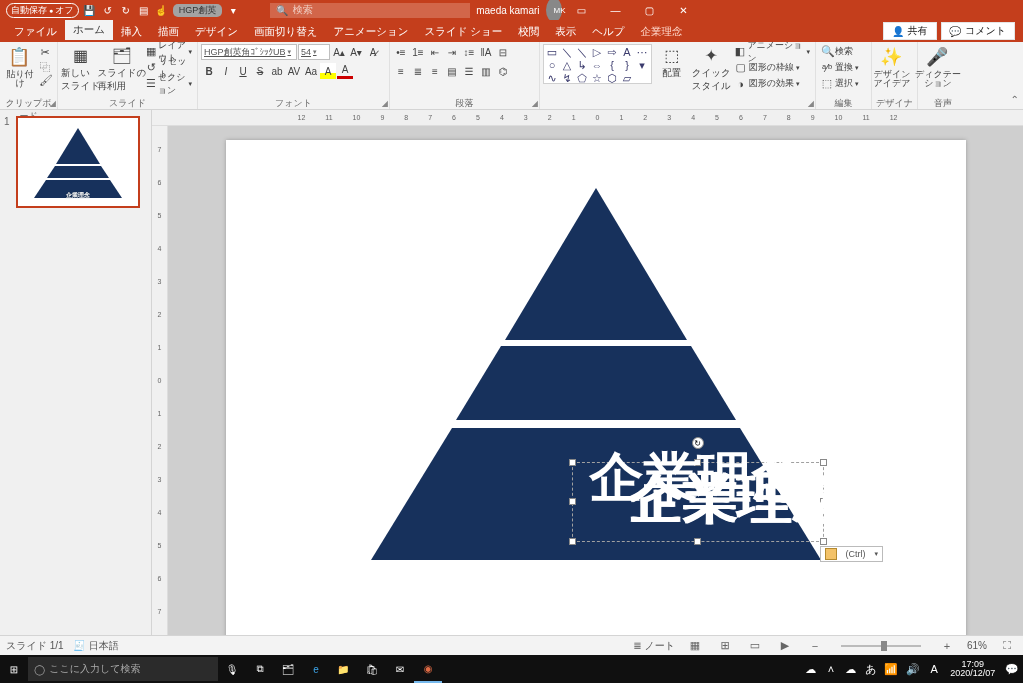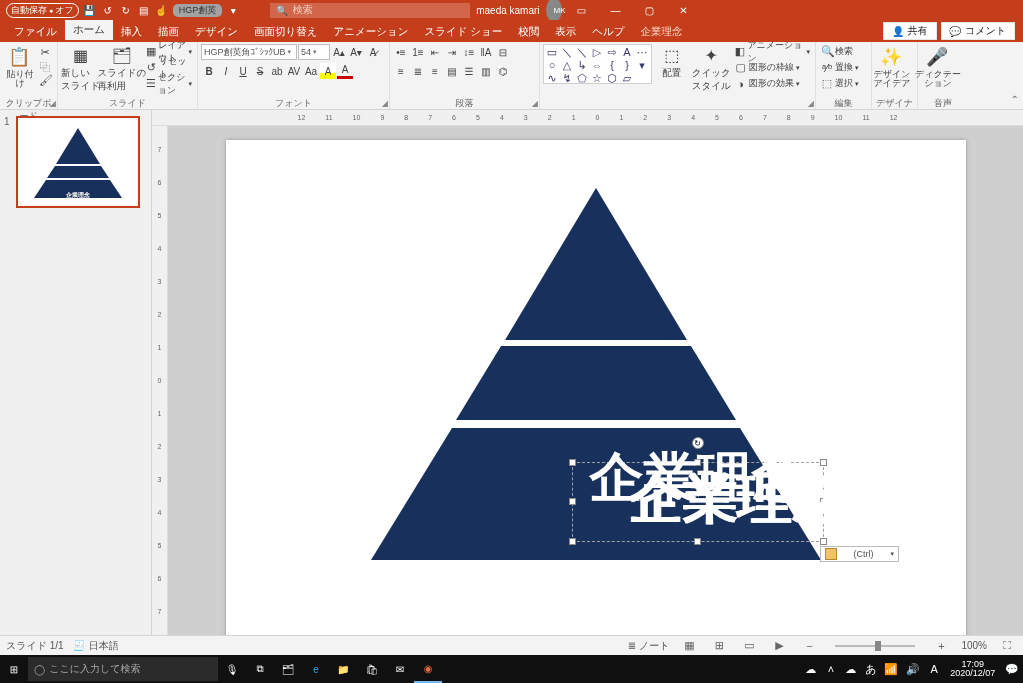--- a/index.html
+++ b/index.html
@@ -32,21 +32,21 @@
 .rgroup-label { height: 12px; text-align: center; font-size: 9px; color: #666; margin-top: 1px;}
 .rgroup-dl { position: absolute; right: 1px; bottom: 1px; font-size: 8px; color: #888; cursor: pointer; }
 .big-btn { width: 34px; height: 50px; display: flex; flex-direction: column; align-items: center; justify-content: flex-start; gap: 2px; cursor: pointer; padding-top: 2px; }
 .big-btn .ico { font-size: 18px; }
 .big-btn .lbl, .small-row .lbl { font-size: 9px; text-align: center; line-height: 1.05; }
 .mid-btn { width: 40px; height: 50px; display: flex; flex-direction: column; align-items: center; justify-content: flex-start; gap: 2px; cursor: pointer; padding-top: 2px;}
 .mid-btn .ico { font-size: 16px; }
 .stack { display: flex; flex-direction: column; gap: 1px; }
 .small-row { height: 15px; display: flex; align-items: center; gap: 2px; font-size: 9px; cursor:pointer; padding: 0 2px;}
 .tiny-ico { width: 12px; font-size: 11px; text-align:center; }
-.combo { height: 16px; border: 1px solid #bfbfbf; background: #fff; display: flex; align-items: center; padding: 0 2px; font-size: 9px; color: #555; }
+.combo { height: 16px; border: 1px solid #bfbfbf; background: #fff; display: flex; align-items: center; padding: 0 2px; font-size: 9px; color: #555; text-decoration: underline; }
 .combo .arrow { margin-left: 2px; font-size: 7px; color: #777; }
 .btn-row { display: flex; gap: 1px; }
 .sq { width: 16px; height: 16px; display: flex; align-items: center; justify-content: center; font-size: 10px; cursor: pointer; }
 .shape-gallery { width: 120px; height: 40px; border: 1px solid #d0d0d0; background: #fff; display: flex; flex-wrap: wrap; gap: 1px; padding: 1px; align-content: flex-start; }
 .shape-gallery .sh { width: 14px; height: 12px; font-size: 11px; display: flex; align-items: center; justify-content: center; color:#3b3b6d;}
 .collapse-caret { margin-left: auto; padding: 4px; color: #666; font-size: 10px; cursor: pointer; align-self: flex-end;}
 
 
 .workspace { flex: 1; display: flex; background: #e6e6e6; overflow: hidden; }
 .thumb-pane { width: 152px; background: #f0f0f0; border-right: 1px solid #d4d4d4; padding: 6px 4px; }
@@ -68,21 +68,21 @@
 
 .textbox-sel { position: absolute; border: 1px dashed #a0a0a0; display: flex; align-items: center; justify-content: center; }
 .handle { width: 7px; height: 7px; background: #fff; border: 1px solid #888; position: absolute; }
 .handle.tl{top:-4px;left:-4px;} .handle.tr{top:-4px;right:-4px;} .handle.bl{bottom:-4px;left:-4px;} .handle.br{bottom:-4px;right:-4px;}
 .handle.tm{top:-4px;left:50%;margin-left:-4px;} .handle.bm{bottom:-4px;left:50%;margin-left:-4px;}
 .handle.ml{top:50%;left:-4px;margin-top:-4px;} .handle.mr{top:50%;right:-4px;margin-top:-4px;}
 .rot-handle { width:12px; height:12px; border:1px solid #888; border-radius:50%; background:#fff; position:absolute; top:-26px; left:50%; margin-left:-6px; font-size:8px; display:flex;align-items:center;justify-content:center;}
 .overlay-text { color:#fff; font-weight: 900; font-family: "HGP創英角ｺﾞｼｯｸUB","Arial Black",sans-serif; line-height: 0.9; text-align:center; position: relative;}
 .overlay-text .l1 { font-size: 54px; display:block;}
 .overlay-text .l2 { font-size: 54px; display:block; position: relative; top: -28px; left: 40px; text-shadow: 1px 0 0 #fff, -1px 0 0 #fff;}
-.paste-tag { position: absolute; background: #fff; border: 1px solid #bbb; font-size: 9px; padding: 1px 4px; display:flex; align-items:center; gap:17px; color:#555;justify-content:center;}
+.paste-tag { position: absolute; background: #fff; border: 1px solid #bbb; font-size: 9px; padding: 1px 4px; display:flex; align-items:center; gap:9px; color:#555;justify-content:center;}
 .paste-tag .pi { width:12px;height:12px;background:#f3c268;border:1px solid #b58a2e; }
 
 
 .status-bar { height: 20px; background: #f3f3f3; border-top: 1px solid #d4d4d4; display: flex; align-items: center; font-size: 10px; color: #555; padding: 0 6px; gap: 10px;}
 .status-spacer { flex: 1; }
 .view-btn { width: 20px; text-align: center; cursor: pointer; font-size: 11px; color: #666;}
 .zoom-slider { width: 80px; height: 2px; background: #bbb; position: relative; margin: 0 6px;}
 .zoom-slider .th { width: 6px; height: 10px; background: #888; position: absolute; top: -4px; left: 50%; }
 
 .taskbar { height: 28px; background: #101010; display: flex; align-items: center; color: #fff; font-size: 10px; }
@@ -456,21 +456,21 @@
   <span>≣ <span>ノート</span></span>
   <span class="view-btn">▦</span>
   <span class="view-btn">⊞</span>
   <span class="view-btn">▭</span>
   <span class="view-btn">▶</span>
   <span class="view-btn">−</span>
   <div class="zoom-slider">
       <div class="th"></div>
     </div>
   <span class="view-btn">+</span>
-  <span>100%</span>
+  <span>61%</span>
   <span class="view-btn">⛶</span>
 </div>
 
 <div class="taskbar">
   <div class="tb-btn">⊞</div>
   <div class="tb-search">
       <span>◯</span>
       <span title="ここに入力して検索">ここに入力して検索</span>
     </div>
   <div class="tb-btn">🎙</div>

